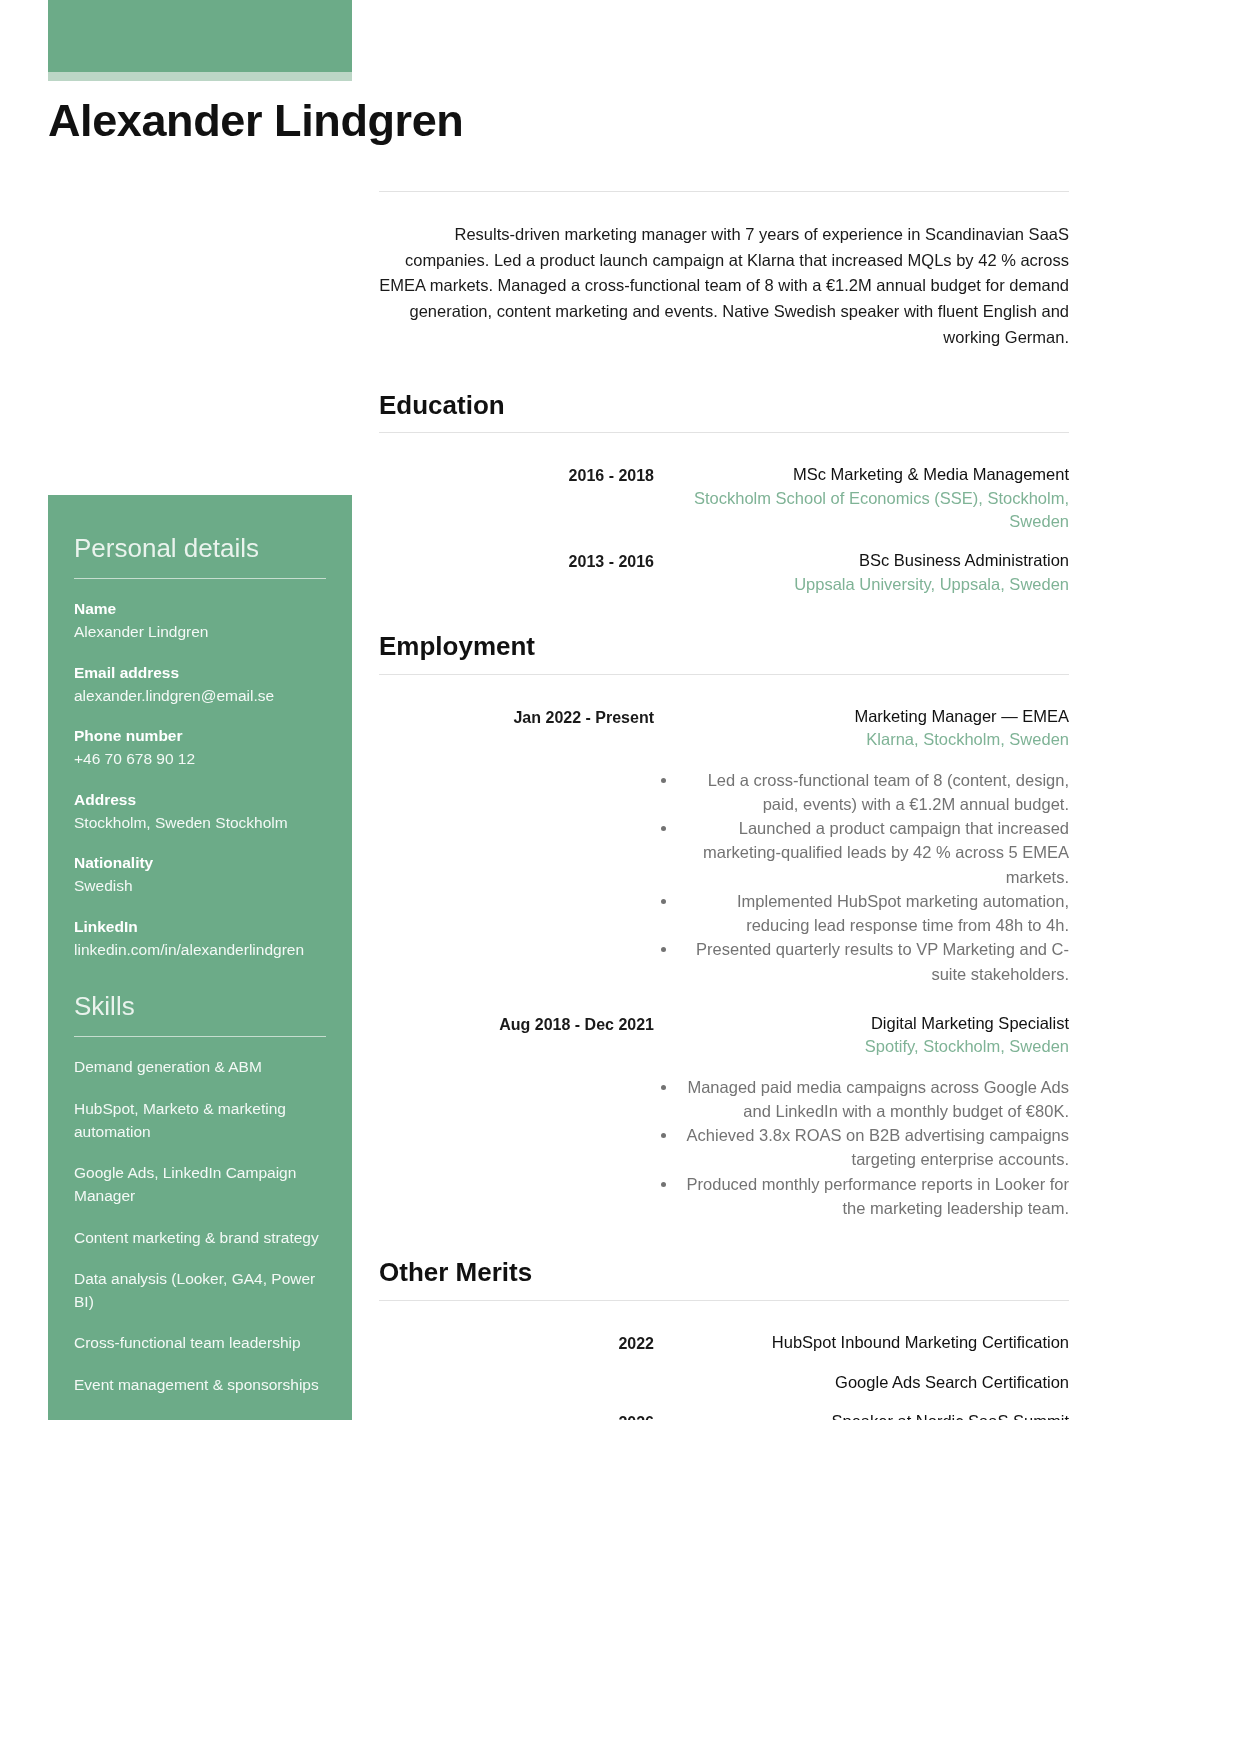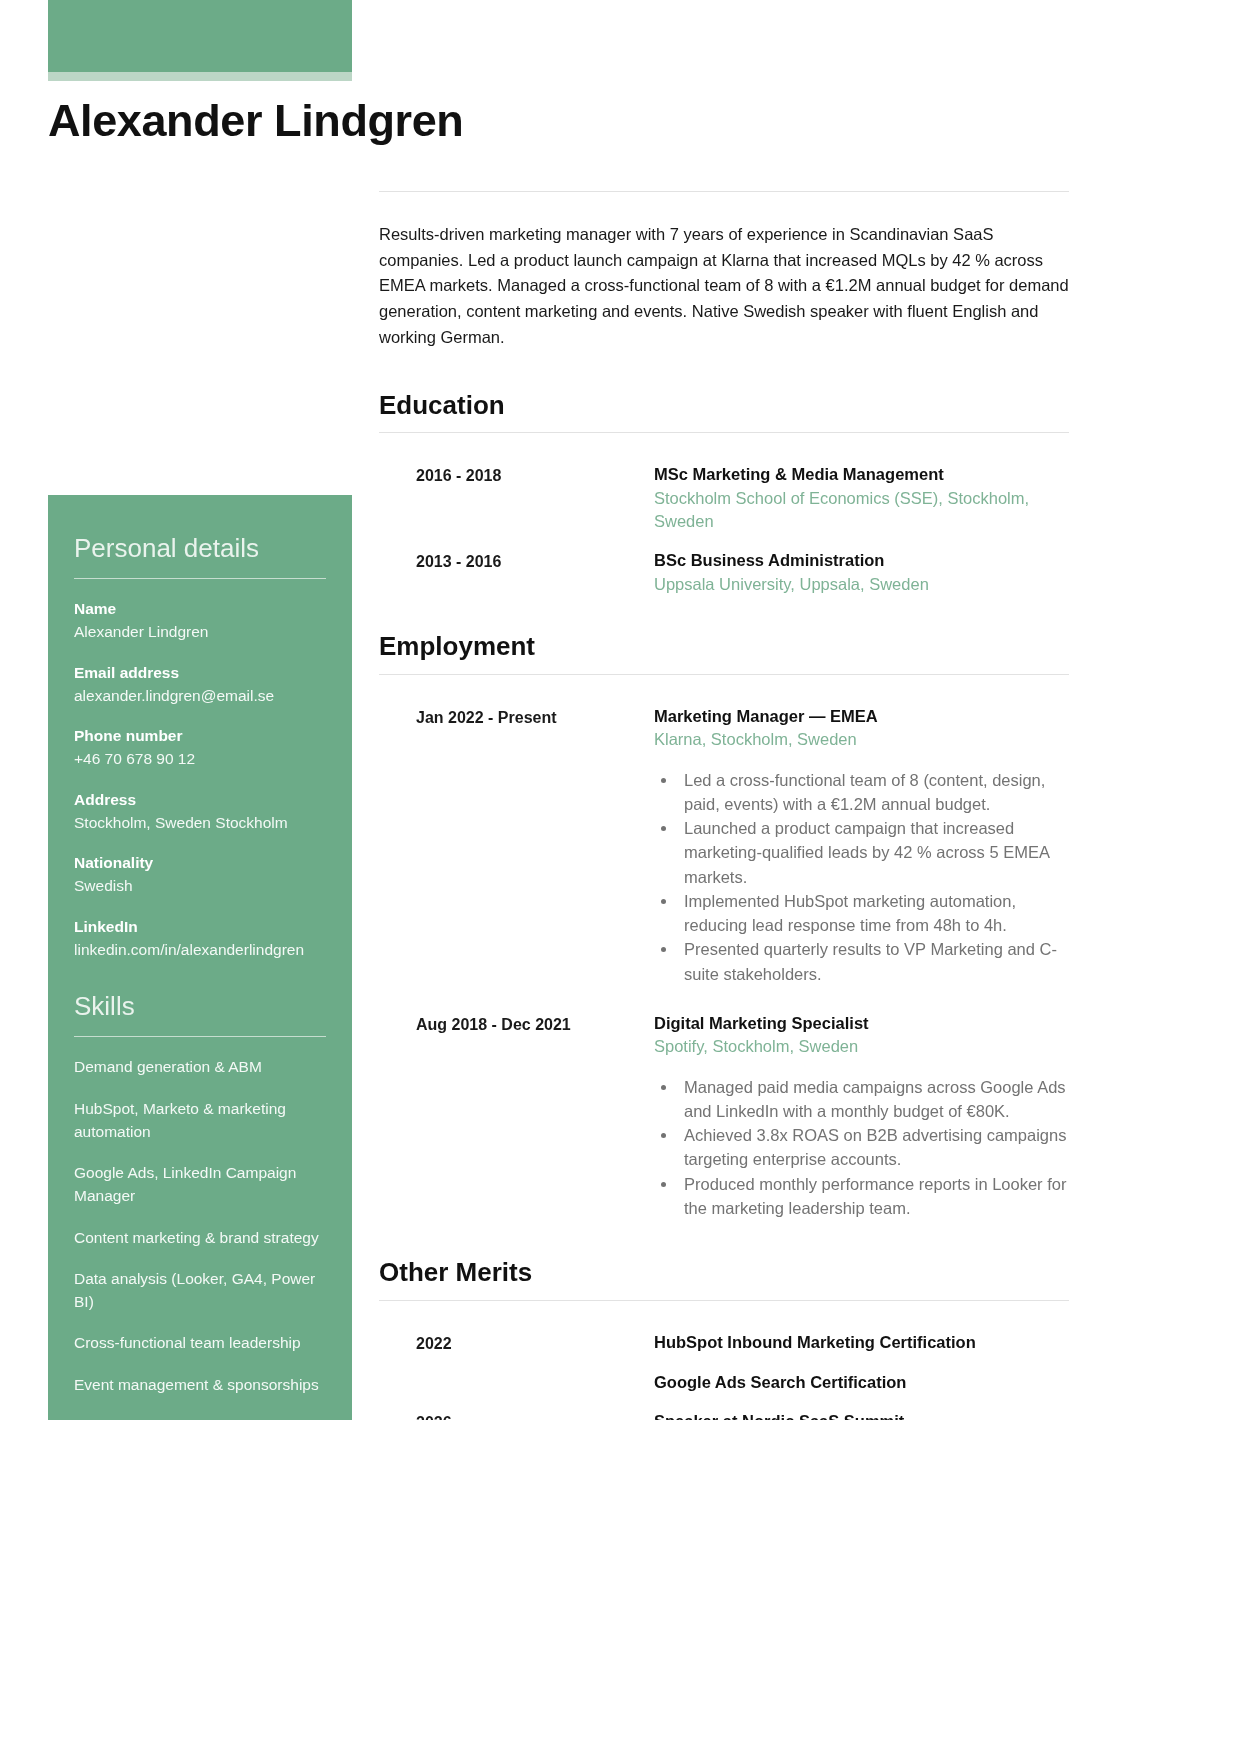--- a/index.html
+++ b/index.html
@@ -115,21 +115,21 @@
     font-weight: bold;
     color: #111111;
     line-height: 1.25;
     margin: 0;
   }
   .section-rule {
     height: 1px;
     background: #e2e2e2;
     margin: 11px 0 0 0;
   }
-  .section-body { padding-top: 30px; }
+  .section-body { padding-top: 30px; text-align: right; }
 
   .profile-text {
     font-size: 16.5px;
     line-height: 1.56;
     color: #1a1a1a;
     margin: 0;
   }
 
   
   .entry {
@@ -144,21 +144,21 @@
     font-size: 16px;
     font-weight: bold;
     color: #1a1a1a;
     line-height: 1.45;
     padding-top: 1px;
     margin-left: 37px;
   }
   .entry-main { flex: 1 1 auto; min-width: 0; }
   .entry-title {
     font-size: 16.5px;
-    font-weight: bold;
+    font-weight: normal;
     color: #111111;
     line-height: 1.42;
   }
   .entry-sub {
     font-size: 16.5px;
     color: #7fb396;
     line-height: 1.42;
   }
   .entry-bullets {
     margin: 16px 0 0 0;

